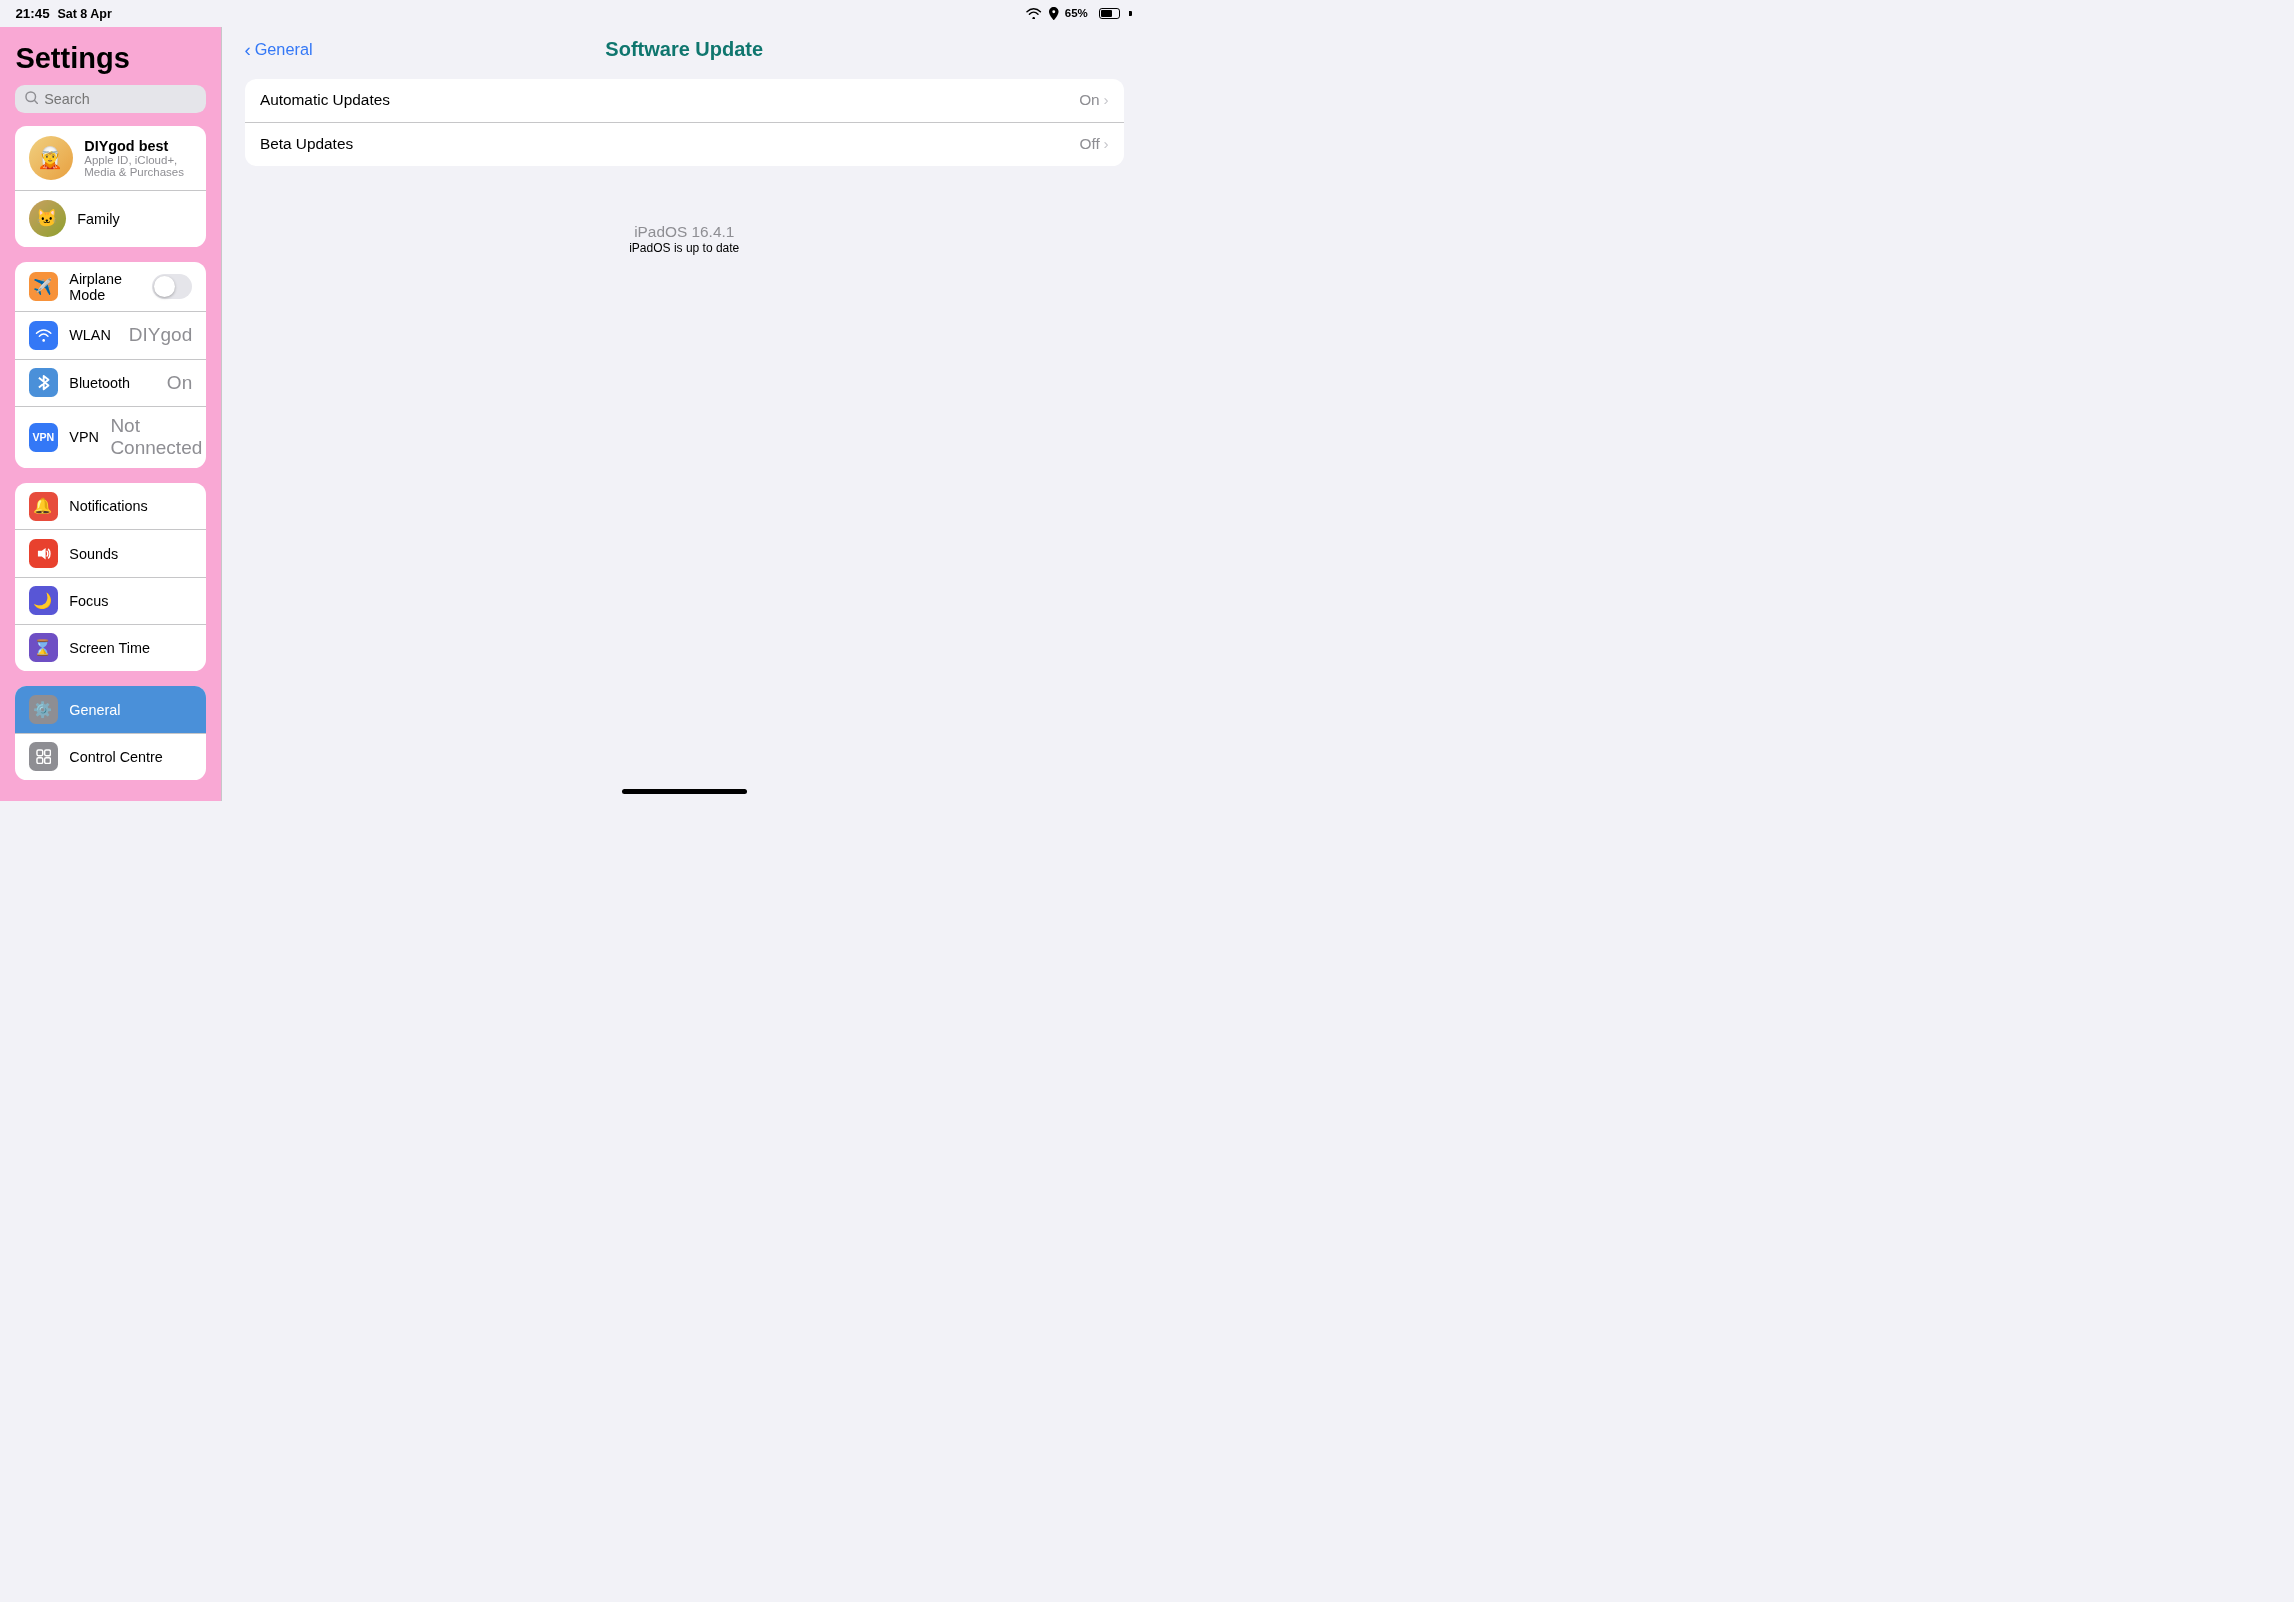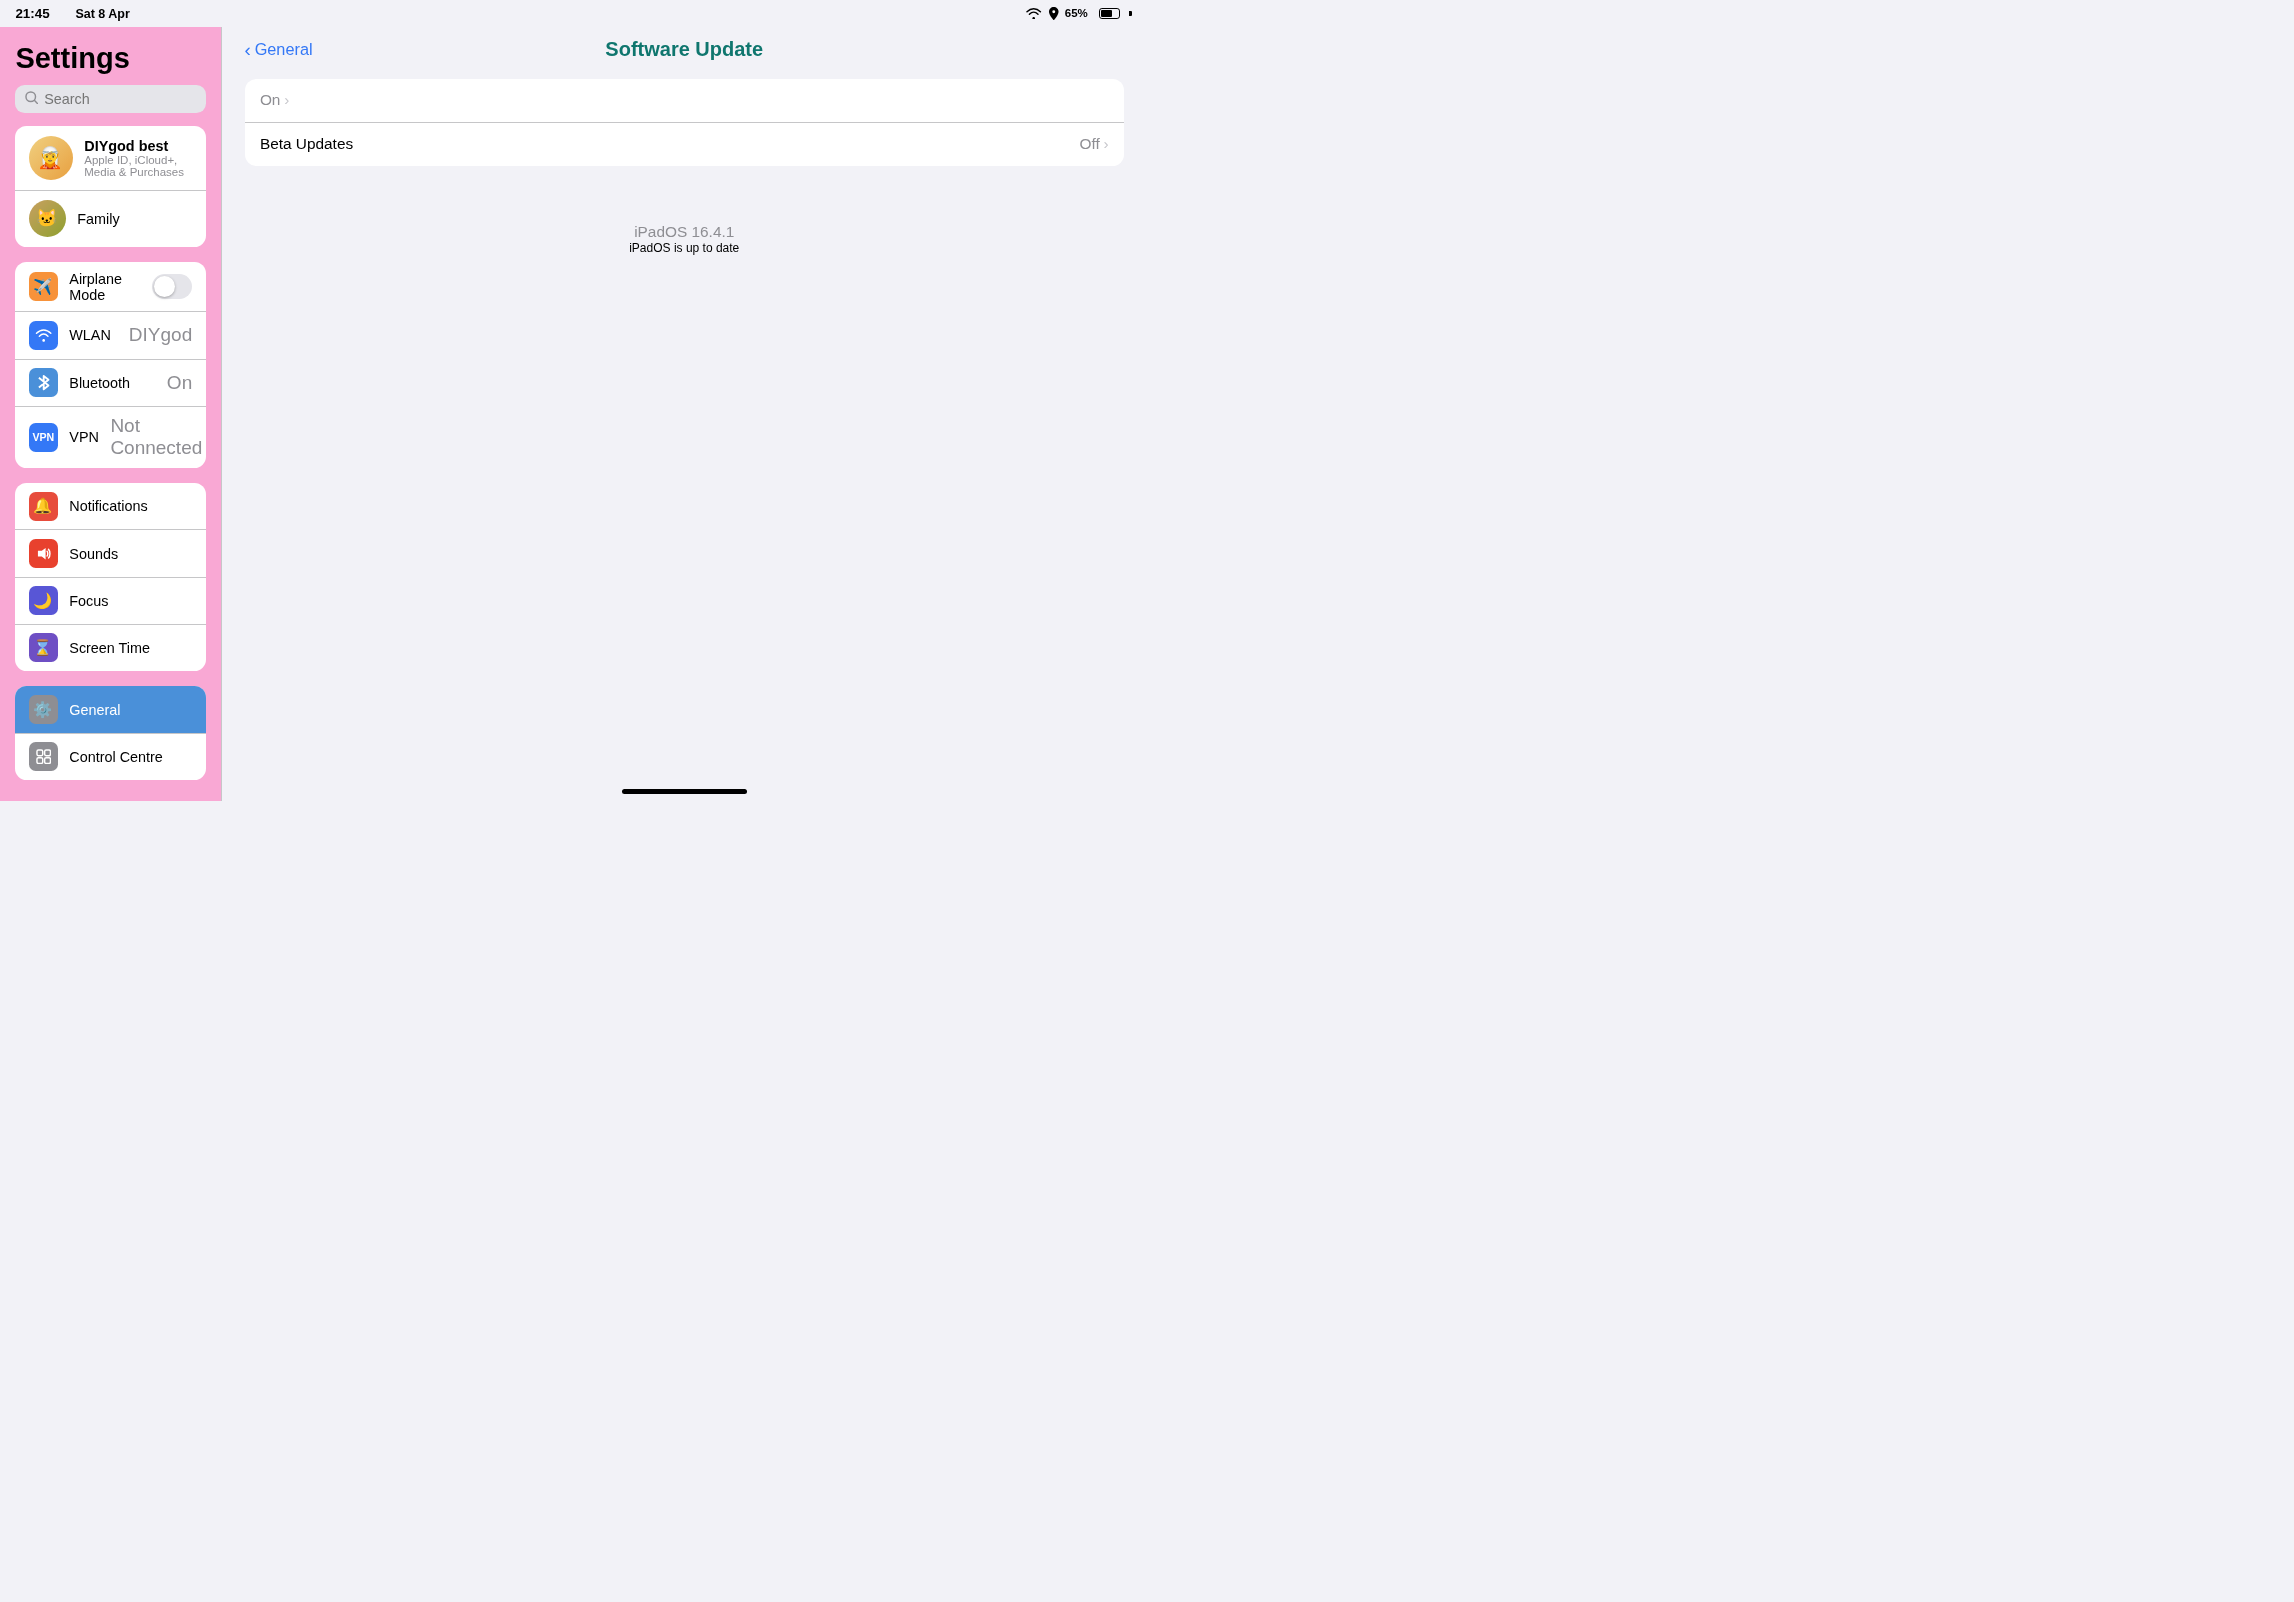--- a/index.html
+++ b/index.html
@@ -320,21 +320,21 @@
     .panel-separator {
       width: 0.5px;
       background: #c6c6c8;
       flex-shrink: 0;
     }
   </style>
 </head>
 <body>
 
 <div class="status-bar">
-  <div style="display:flex;align-items:center;gap:20px;">
+  <div style="display:flex;align-items:center;gap:2px;">
     <span class="status-time">21:45</span>
     <span class="status-date">Sat 8 Apr</span>
   </div>
   <div class="status-icons">
 
     <svg width="15.4" height="11.5" viewBox="0 0 16 12">
       <path d="M8 9.5 C 7.2 9.5 6.6 10.1 6.6 10.9 C 6.6 11.7 7.2 12.3 8 12.3 C 8.8 12.3 9.4 11.7 9.4 10.9 C 9.4 10.1 8.8 9.5 8 9.5Z" fill="black"></path>
       <path d="M3.5 6.5 C 5 5 6.4 4.3 8 4.3 C 9.6 4.3 11 5 12.5 6.5" stroke="black" stroke-width="1.5" fill="none" stroke-linecap="round"></path>
       <path d="M1 4 C 3.2 1.8 5.5 0.8 8 0.8 C 10.5 0.8 12.8 1.8 15 4" stroke="black" stroke-width="1.5" fill="none" stroke-linecap="round"></path>
     </svg>
@@ -469,20 +469,21 @@
         <span class="back-chevron">‹</span>
         <span>General</span>
       </div>
       <div class="right-title">Software Update</div>
     </div>
 
     <div class="right-content">
 
       <div class="update-card">
         <div class="update-row">
+          <span class="update-row-label">Automatic Updates</span>
           <div class="update-row-value">
             <span>On</span>
             <span class="chevron-right">›</span>
           </div>
         </div>
         <div class="update-row">
           <span class="update-row-label">Beta Updates</span>
           <div class="update-row-value">
             <span>Off</span>
             <span class="chevron-right">›</span>

